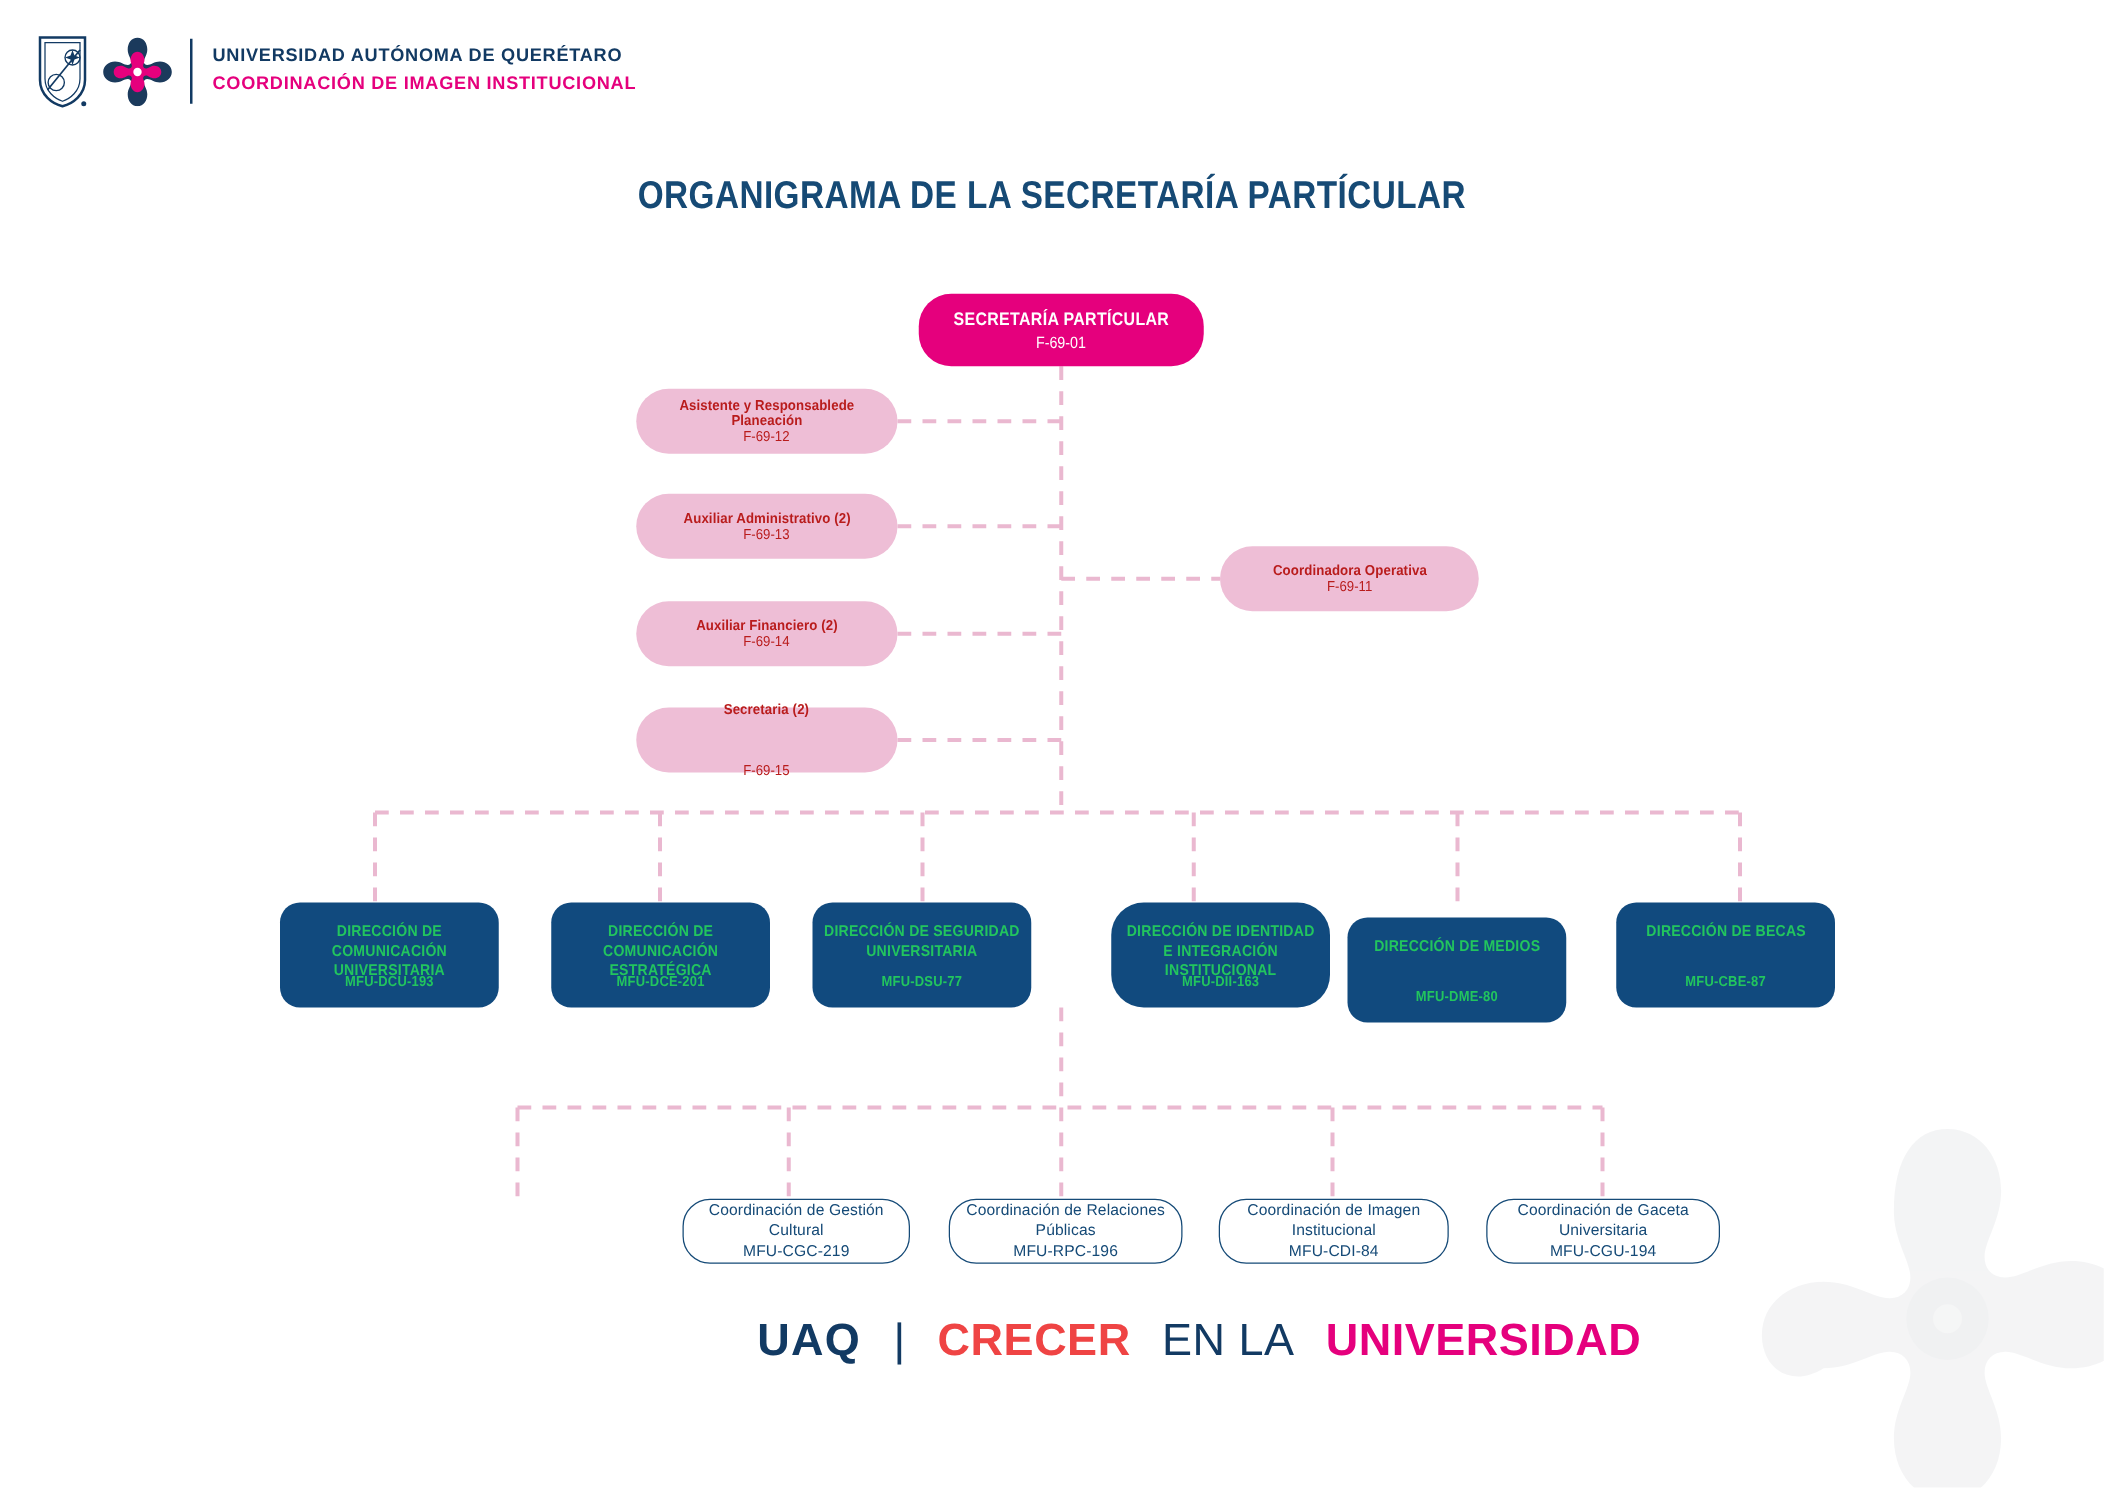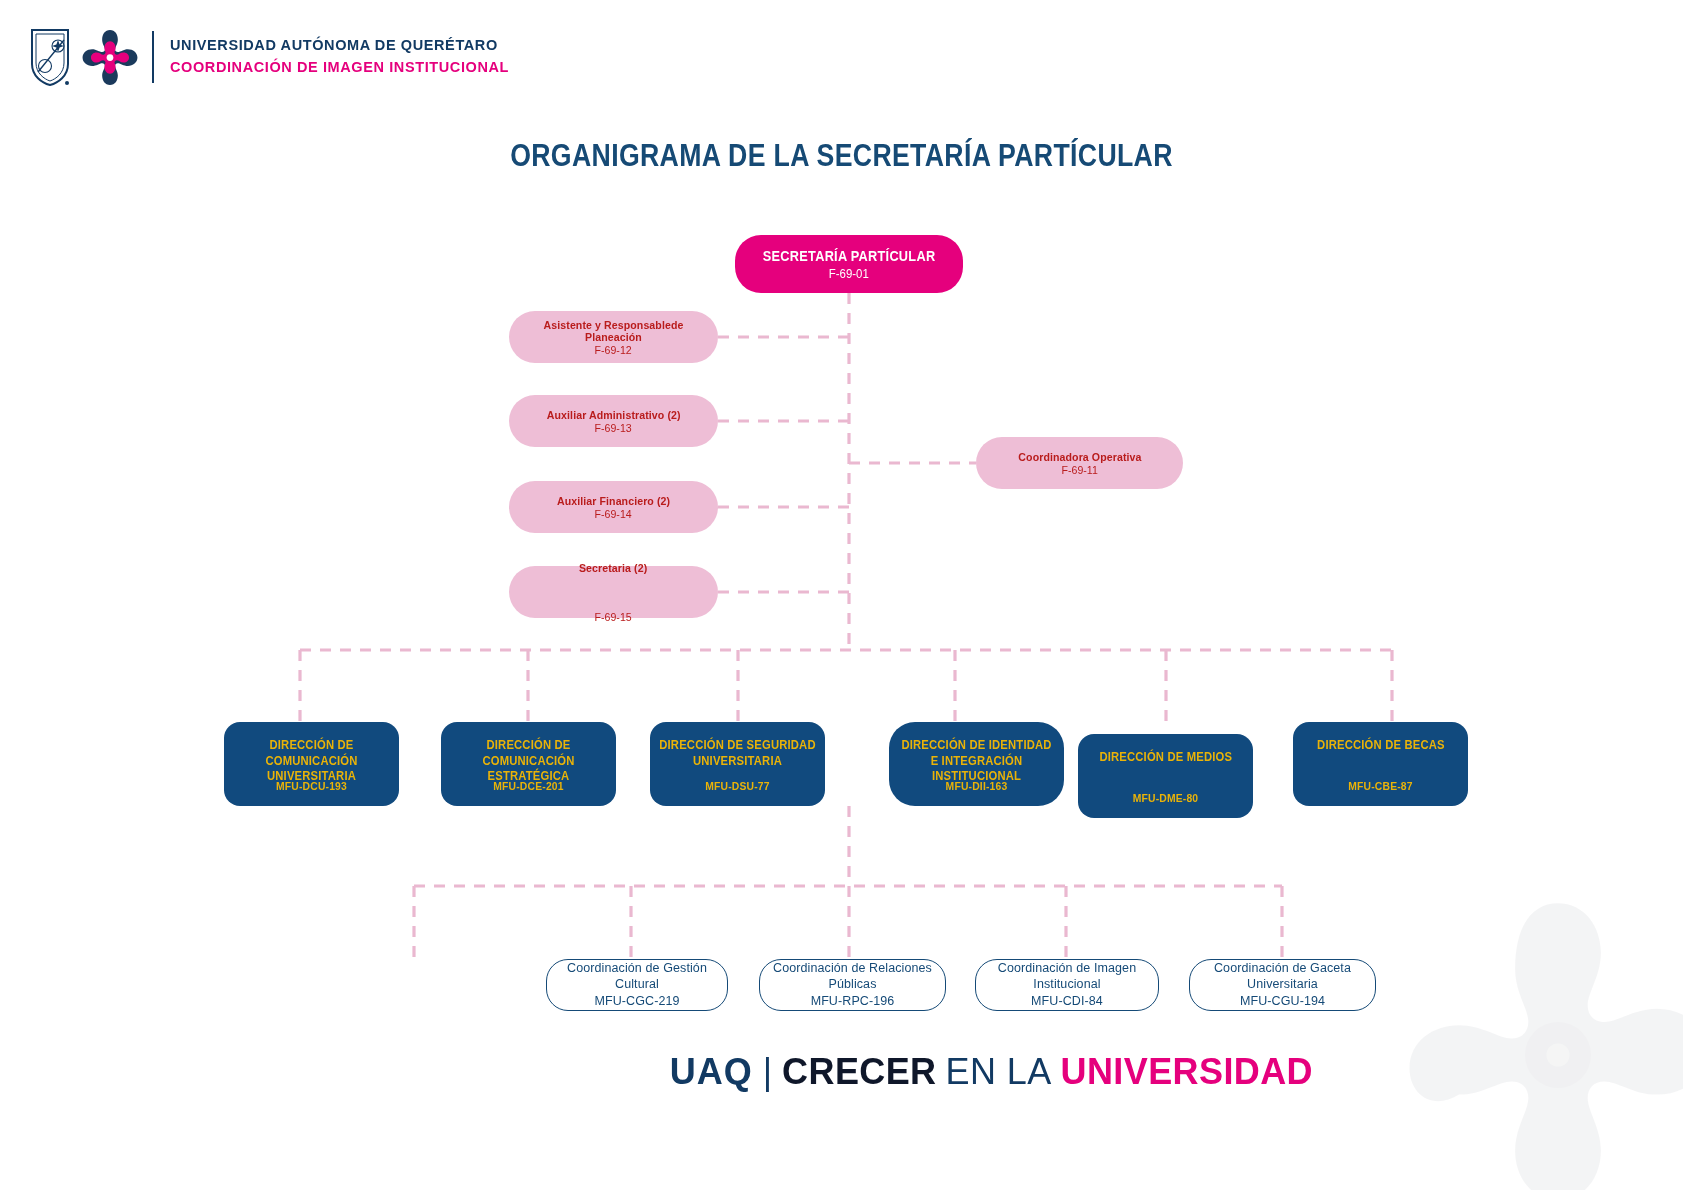--- a/index.html
+++ b/index.html
@@ -57,21 +57,21 @@
   .node-staff .code{font-size:11.5px;font-weight:400;margin-top:1px;transform:scaleX(.92);}
 
   .staff-1{left:509px;top:311px;}
   .staff-2{left:509px;top:395px;}
   .staff-3{left:509px;top:481px;}
   .staff-4{left:509px;top:566px;gap:36px;}
   .staff-op{left:976px;top:437px;width:207px;height:52px;}
 
   
   .node-dir{
-    background:#114a7e;color:#eab308;border-radius:16px;
+    background:#114a7e;color:#22c55e;border-radius:16px;
     width:175px;height:84px;justify-content:flex-start;padding-top:16px;
   }
   .node-dir .ttl{font-size:12.5px;font-weight:700;line-height:1.25;letter-spacing:.2px;transform:scaleX(.9);}
   .node-dir .code{font-size:11.5px;font-weight:700;letter-spacing:.2px;transform:scaleX(.9);position:absolute;bottom:14px;left:0;right:0;}
 
   .dir-0{left:224px;top:722px;}
   .dir-1{left:441px;top:722px;}
   .dir-2{left:650px;top:722px;}
   .dir-3{left:889px;top:722px;border-radius:26px;}
   .dir-4{left:1078px;top:722px;margin-top:12px;}
@@ -84,24 +84,24 @@
   .node-coord .ttl{font-size:12.5px;font-weight:400;letter-spacing:.1px;line-height:1.25;}
   .node-coord .code{font-size:12.5px;font-weight:400;letter-spacing:.1px;line-height:1.3;}
 
   .co-0{left:332px;top:959px;width:174px;}
   .co-1{left:546px;top:959px;width:182px;}
   .co-2{left:759px;top:959px;width:187px;}
   .co-3{left:975px;top:959px;width:184px;}
   .co-4{left:1189px;top:959px;width:187px;}
 
   
-  .footer{position:absolute;right:370px;bottom:97px;display:flex;align-items:flex-start;gap:0px;white-space:nowrap;}
+  .footer{position:absolute;right:370px;bottom:97px;display:flex;align-items:flex-start;gap:16px;white-space:nowrap;}
   .f-uaq{font-size:36px;font-weight:700;color:#123a63;letter-spacing:1px;}
   .f-bar{font-size:36px;font-weight:400;color:#123a63;margin:0 10px;}
-  .f-crecer{font-size:36px;font-weight:700;color:#0f172a;letter-spacing:.4px;}
+  .f-crecer{font-size:36px;font-weight:700;color:#ef4444;letter-spacing:.4px;}
   .f-enla{font-size:36px;font-weight:400;color:#123a63;letter-spacing:.4px;margin:0 9px;}
   .f-div{font-size:36px;font-weight:700;color:#e5007d;letter-spacing:.4px;}
 </style>
 </head>
 <body>
 
 <div class="page">
 
   <svg class="bg-flower" viewBox="0 0 200 200">
     <g fill="#e9eaec">

